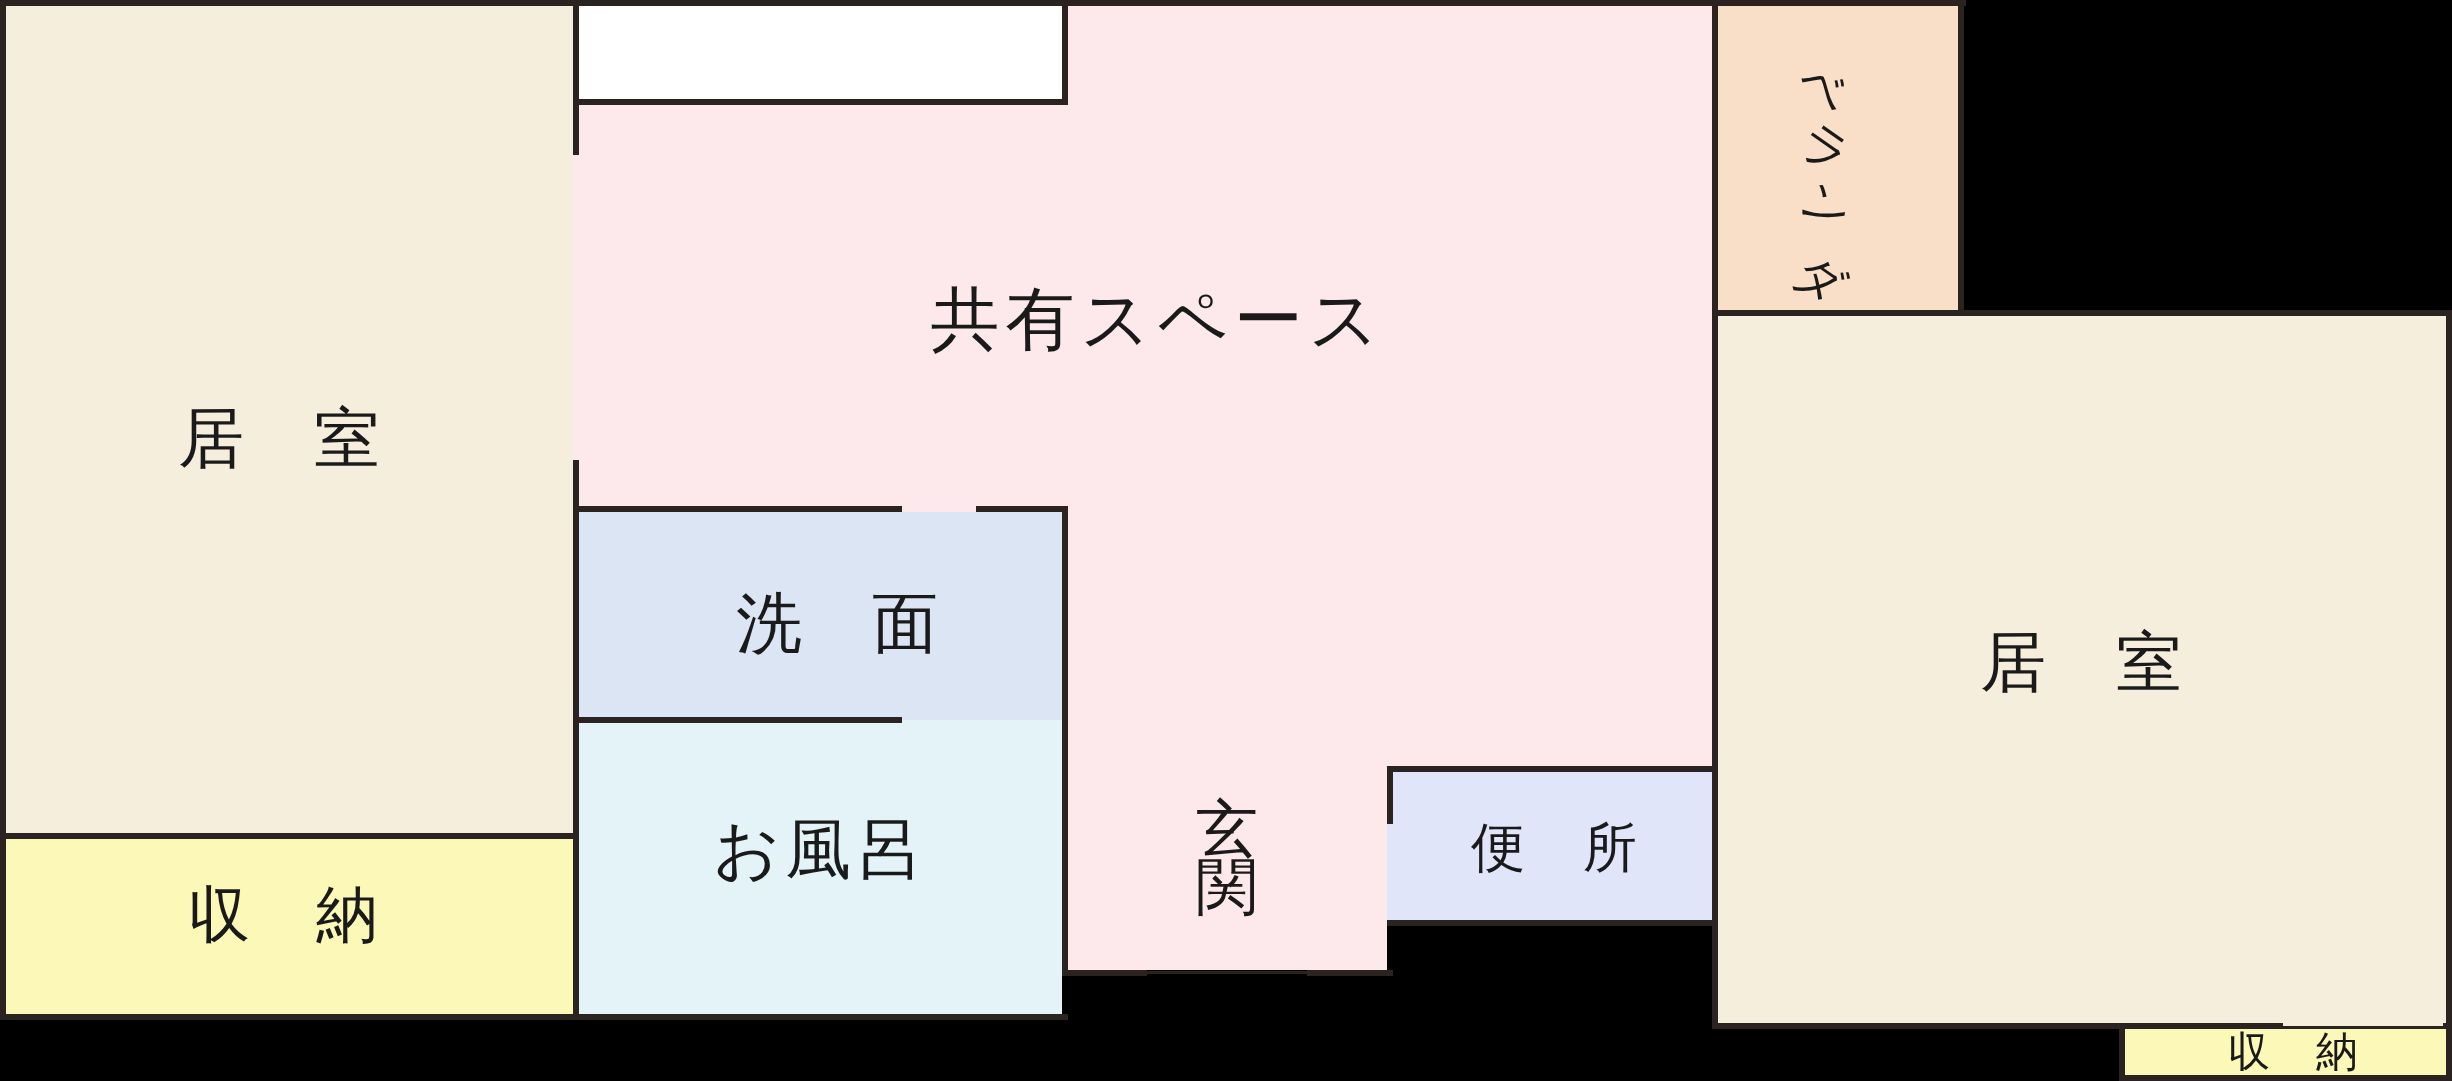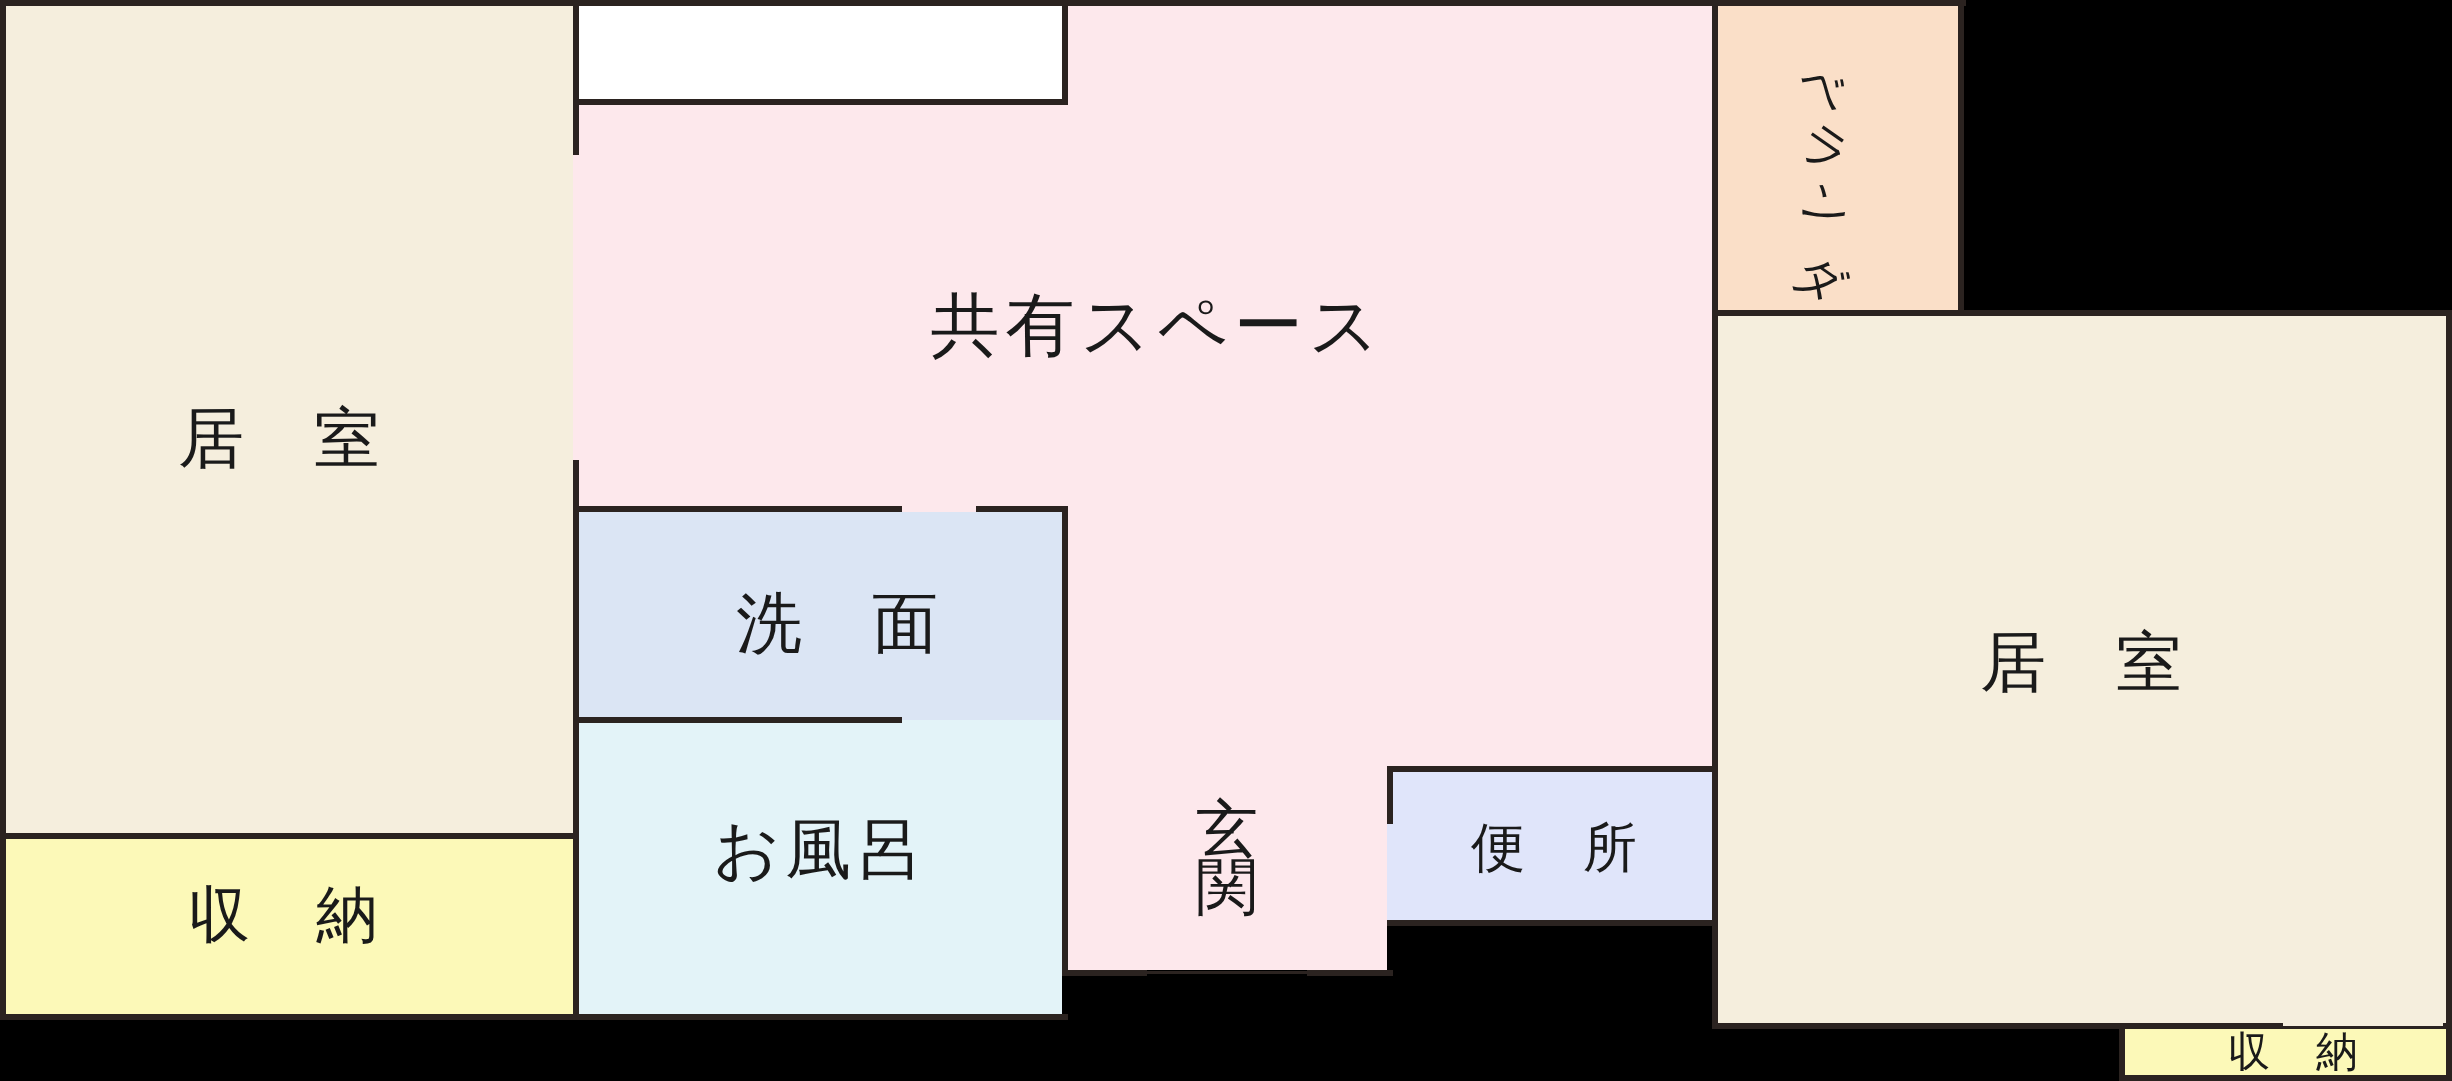--- a/index.html
+++ b/index.html
@@ -98,21 +98,21 @@
   <div class="wall" style="left: 1712px; top: 1023px; width: 740px; height: 6px; background: rgb(43, 35, 32);"></div>
   <div class="gap" style="left: 2283px; top: 1023px; width: 160px; height: 3px; background: rgb(245, 238, 221);"></div>
 
   <div class="wall" style="left: 2119px; top: 1023px; width: 6px; height: 58px; background: rgb(43, 35, 32);"></div>
   <div class="wall" style="left: 2119px; top: 1075px; width: 333px; height: 6px; background: rgb(43, 35, 32);"></div>
 
   <div class="lbl" style="left: 280px; top: 439px; font-size: 66px; color: rgb(26, 26, 26);">居　室</div>
 
   <div class="lbl" style="left: 284px; top: 915px; font-size: 62px; color: rgb(26, 26, 26);">収　納</div>
 
-  <div class="lbl" style="left: 1158px; top: 325px; font-size: 69px; letter-spacing: 6px; color: rgb(26, 26, 26);">共有スペース</div>
+  <div class="lbl" style="left: 1158px; top: 325px; font-size: 69px; letter-spacing: 6px; color: rgb(26, 26, 26); font-family: Liberation Mono, monospace;">共有スペース</div>
 
   <div class="lbl" style="left: 820px; top: 850px; font-size: 66px; letter-spacing: 5px; color: rgb(26, 26, 26);">お風呂</div>
 
   <div class="lbl" style="left: 838px; top: 624px; font-size: 66px; color: rgb(26, 26, 26);">洗　面</div>
 
   <div class="lbl-v" style="left: 1227px; top: 744px; font-size: 62px; letter-spacing: 66px; color: rgb(26, 26, 26);">玄関</div>
 
   <div class="lbl" style="left: 1555px; top: 848px; font-size: 54px; color: rgb(26, 26, 26);">便　所</div>
 
   <div class="lbl-v" id="veranda-label" style="left: 1838px; top: 40px; font-size: 48px; letter-spacing: 7px; color: rgb(26, 26, 26);"><span>ベ</span><span>ラ</span><span>ン</span><span>ダ</span></div>

